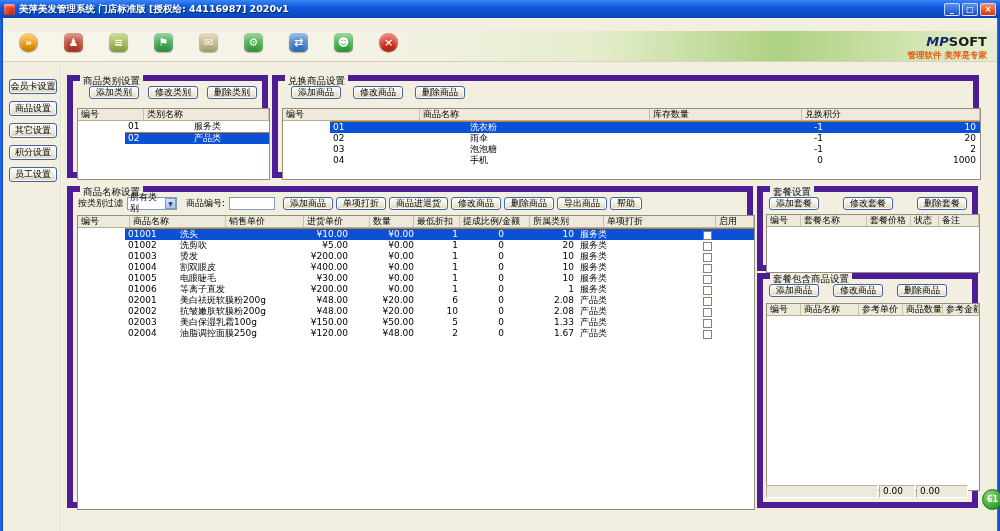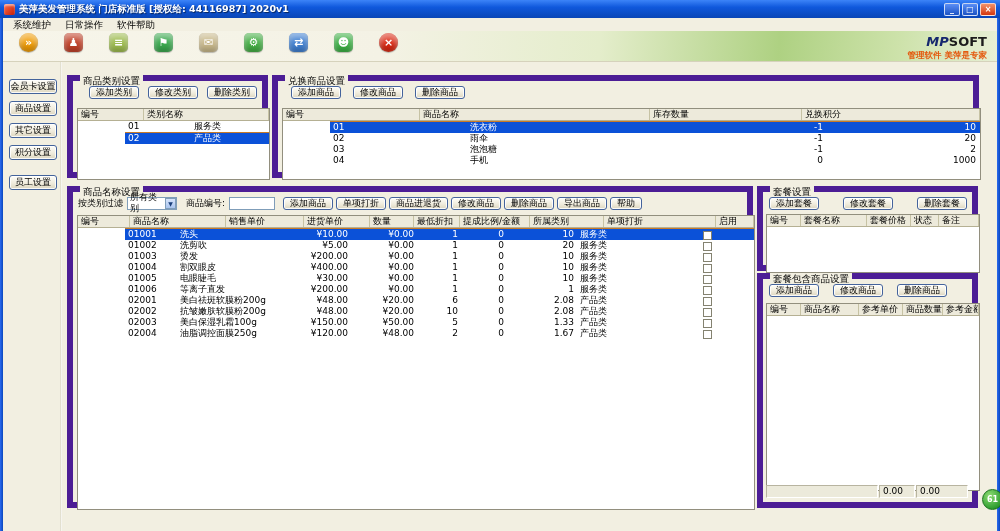--- a/index.html
+++ b/index.html
@@ -101,25 +101,20 @@
   <div class="titlebar">
     <span class="app-icon"></span>
     <span class="title-text">美萍美发管理系统 门店标准版 [授权给: 44116987] 2020v1</span>
     <span class="win-btns">
         <span class="win-btn">_</span>
         <span class="win-btn">□</span>
         <span class="win-btn close">×</span>
       </span>
   </div>
 
-  <div class="menubar">
-      <span class="menu-item">系统维护</span>
-      <span class="menu-item">日常操作</span>
-      <span class="menu-item">软件帮助</span>
-    </div>
 
   <div class="toolbar">
     <span style="display:flex">
         <div class="tb-item">
           <div class="tb-icon" style="background: rgb(240, 156, 6);">»</div>
           <div class="tb-label"></div>
         </div>
         <div class="tb-item">
           <div class="tb-icon" style="background: rgb(192, 64, 40);">♟</div>
           <div class="tb-label"></div>
@@ -154,21 +149,21 @@
         </div>
       </span>
     <div class="brand">
       <div class="logo"><span class="mp">MP</span><span class="soft">SOFT</span></div>
       <div class="slogan">管理软件 美萍是专家</div>
     </div>
   </div>
 
   <div class="client">
     <div class="sidebar-sep"></div>
-    <span><div class="side-btn" style="top: 17px;">会员卡设置</div><div class="side-btn" style="top: 39px;">商品设置</div><div class="side-btn" style="top: 61px;">其它设置</div><div class="side-btn" style="top: 83px;">积分设置</div><div class="side-btn" style="top: 105px; margin-top: 8px;">员工设置</div></span>
+    <span><div class="side-btn" style="top: 17px;">会员卡设置</div><div class="side-btn" style="top: 39px;">商品设置</div><div class="side-btn" style="top: 61px;">其它设置</div><div class="side-btn" style="top: 83px;">积分设置</div><div class="side-btn" style="top: 105px;">员工设置</div></span>
 
     
     <div class="gb" style="left:64px;top:13px;width:201px;height:103px">
       <span class="gb-title">商品类别设置</span>
       <div class="btnrow" style="padding-left:16px;gap:9px">
           <button class="btn">添加类别</button>
           <button class="btn">修改类别</button>
           <button class="btn">删除类别</button>
         </div>
       <div class="tbl" style="left:4px;top:27px;width:193px;height:72px">

